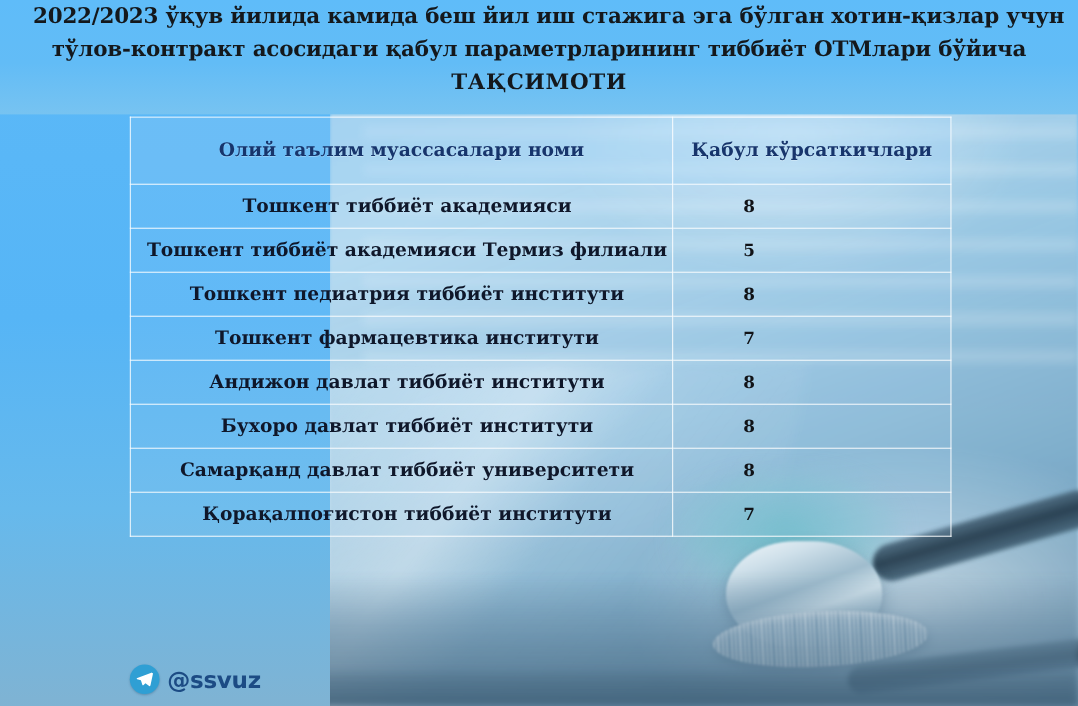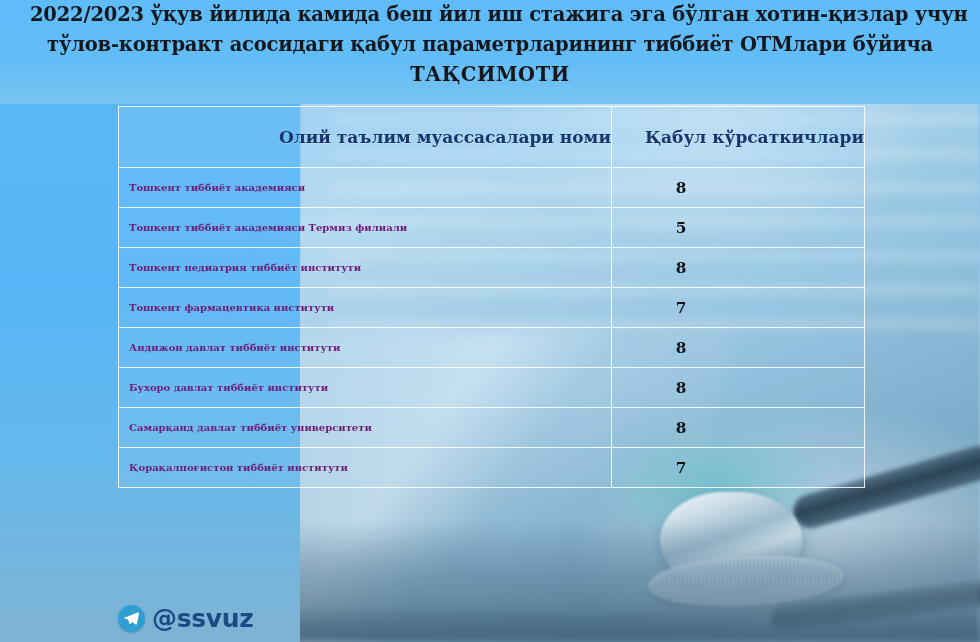--- a/index.html
+++ b/index.html
@@ -183,40 +183,40 @@
   }
   table#main-table col.c-name { width: 493px; }
   table#main-table col.c-val  { width: 253px; }
 
   #main-table thead th {
     height: 61px;
     font-family: "DejaVu Serif", "Liberation Serif", serif;
     font-weight: bold;
     font-size: 17px;
     color: #17356c;
-    text-align: right;
+    text-align: center;
     vertical-align: middle;
     background: rgba(150,205,245,0.30);
     border: 1px solid rgba(255,255,255,0.85);
     text-shadow: 0 1px 0 rgba(255,255,255,.25);
   }
 
   #main-table tbody td {
     height: 40px;
     border: 1px solid rgba(255,255,255,0.85);
     background: rgba(180,220,248,0.13);
     vertical-align: middle;
   }
   #main-table tbody td.cell-name {
     font-family: "DejaVu Serif", "Liberation Serif", serif;
     font-weight: bold;
-    font-size: 10px;
-    color: #701a75;
+    font-size: 17px;
+    color: #0f172a;
     padding-left: 10px;
-    text-align: left;
+    text-align: center;
     white-space: nowrap;
   }
   #main-table tbody td.cell-val {
     font-family: "DejaVu Serif", "Liberation Serif", serif;
     font-weight: bold;
     font-size: 15.3px;
     color: #111317;
     text-align: center;
     padding-right: 114px;
   }
@@ -242,21 +242,21 @@
     display: flex;
     align-items: center;
     justify-content: center;
     flex: 0 0 auto;
     box-shadow: 0 1px 2px rgba(0,40,70,.25);
   }
   .tg-icon svg { display: block; }
   .handle-text {
     font-family: "DejaVu Sans", "Liberation Sans", sans-serif;
     font-weight: bold;
-    font-size: 25px;
+    font-size: 21px;
     color: #1c4b84;
     letter-spacing: -0.3px;
     white-space: nowrap;
   }
 </style>
 </head>
 <body>
 
 <div id="bg-photo">
   <div class="bg-base"></div>

